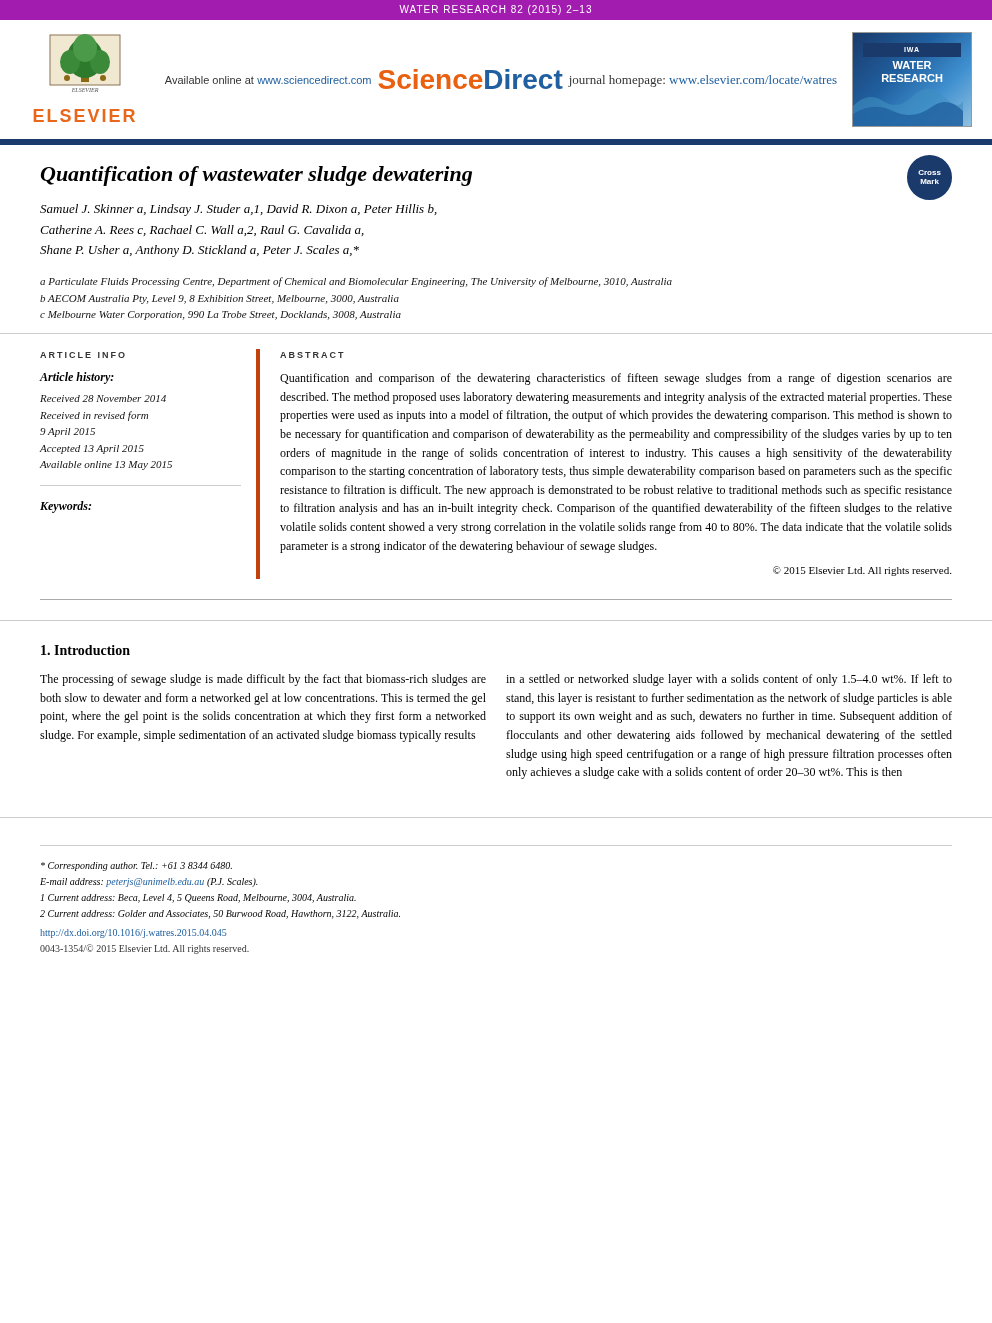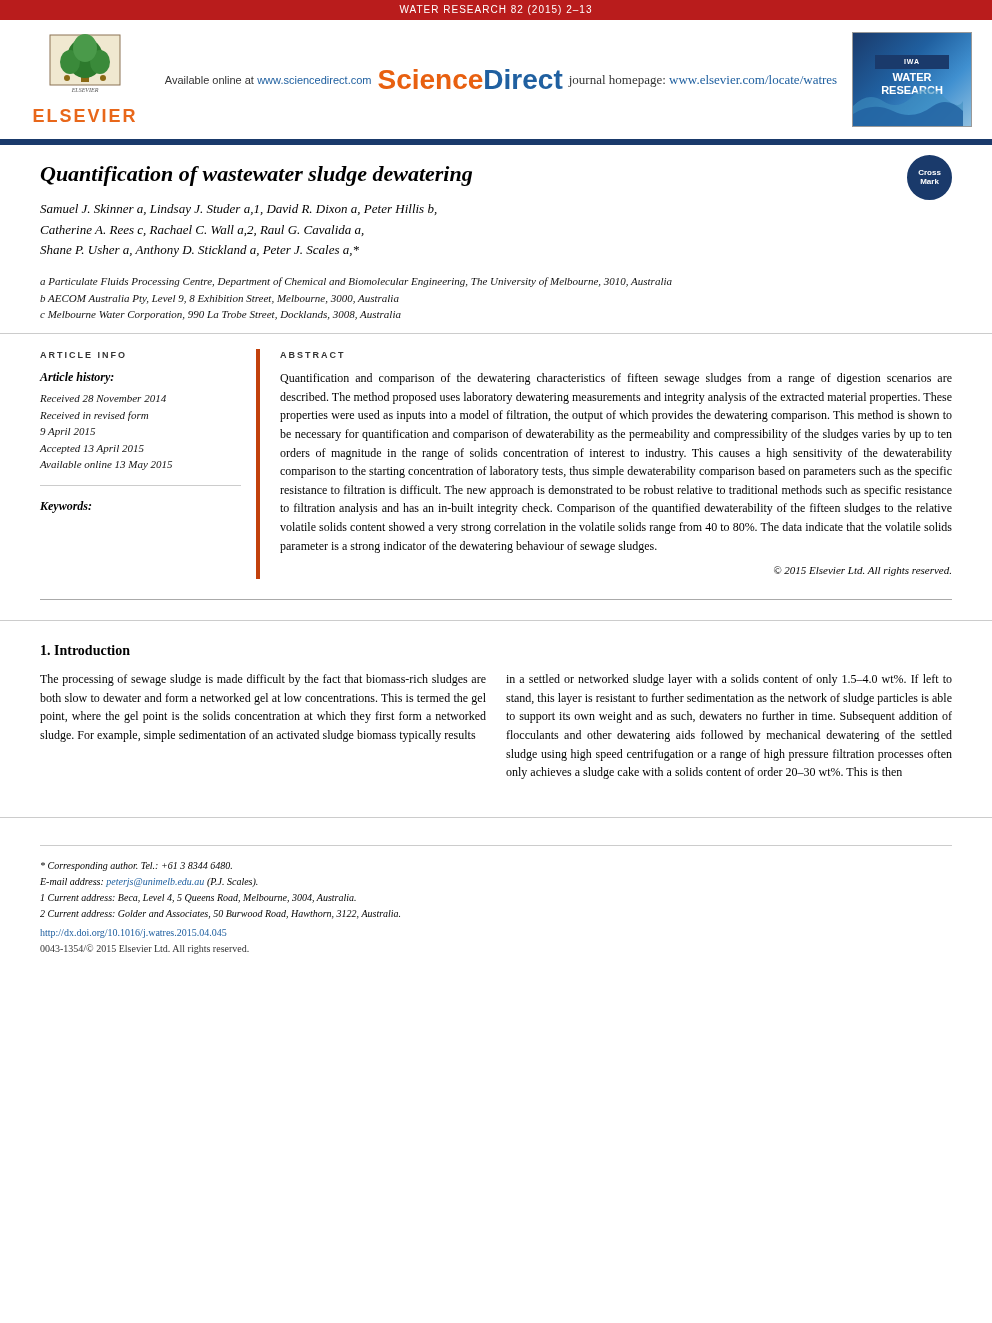--- a/index.html
+++ b/index.html
@@ -8,21 +8,21 @@
       background: #fff;
       width: 992px;
       min-height: 1323px;
       color: #000;
       font-size: 13px;
       line-height: 1.4;
     }
 
     
     .top-bar {
-      background: #b91c1c;
+      background: #a21caf;
       color: #fff;
       text-align: center;
       font-size: 10px;
       letter-spacing: 1px;
       padding: 3px 0;
       font-family: Arial, sans-serif;
     }
 
     
     .header {
@@ -114,21 +114,21 @@
 
     .journal-cover {
       width: 122px;
       height: 95px;
       background: linear-gradient(135deg, #1a3a6b 0%, #2060a0 40%, #4090d0 70%, #90c0e0 100%);
       border: 1px solid #999;
       display: flex;
       flex-direction: column;
       align-items: center;
       justify-content: flex-start;
-      padding: 22px;
+      padding: 10px;
       position: relative;
       overflow: hidden;
     }
 
     .journal-cover-header {
       background: #1a3a6b;
       color: #fff;
       font-family: Arial, sans-serif;
       font-size: 7px;
       font-weight: bold;
@@ -264,21 +264,20 @@
     .abstract-text {
       font-size: 12px;
       line-height: 1.55;
       text-align: justify;
     }
 
     .copyright-line {
       font-size: 11px;
       text-align: right;
       margin-top: 8px;
-      font-style: italic;
     }
 
     
     .main-content {
       padding: 20px 40px;
       border-top: 1px solid #ccc;
       margin-top: 20px;
     }
 
     .content-two-col {

